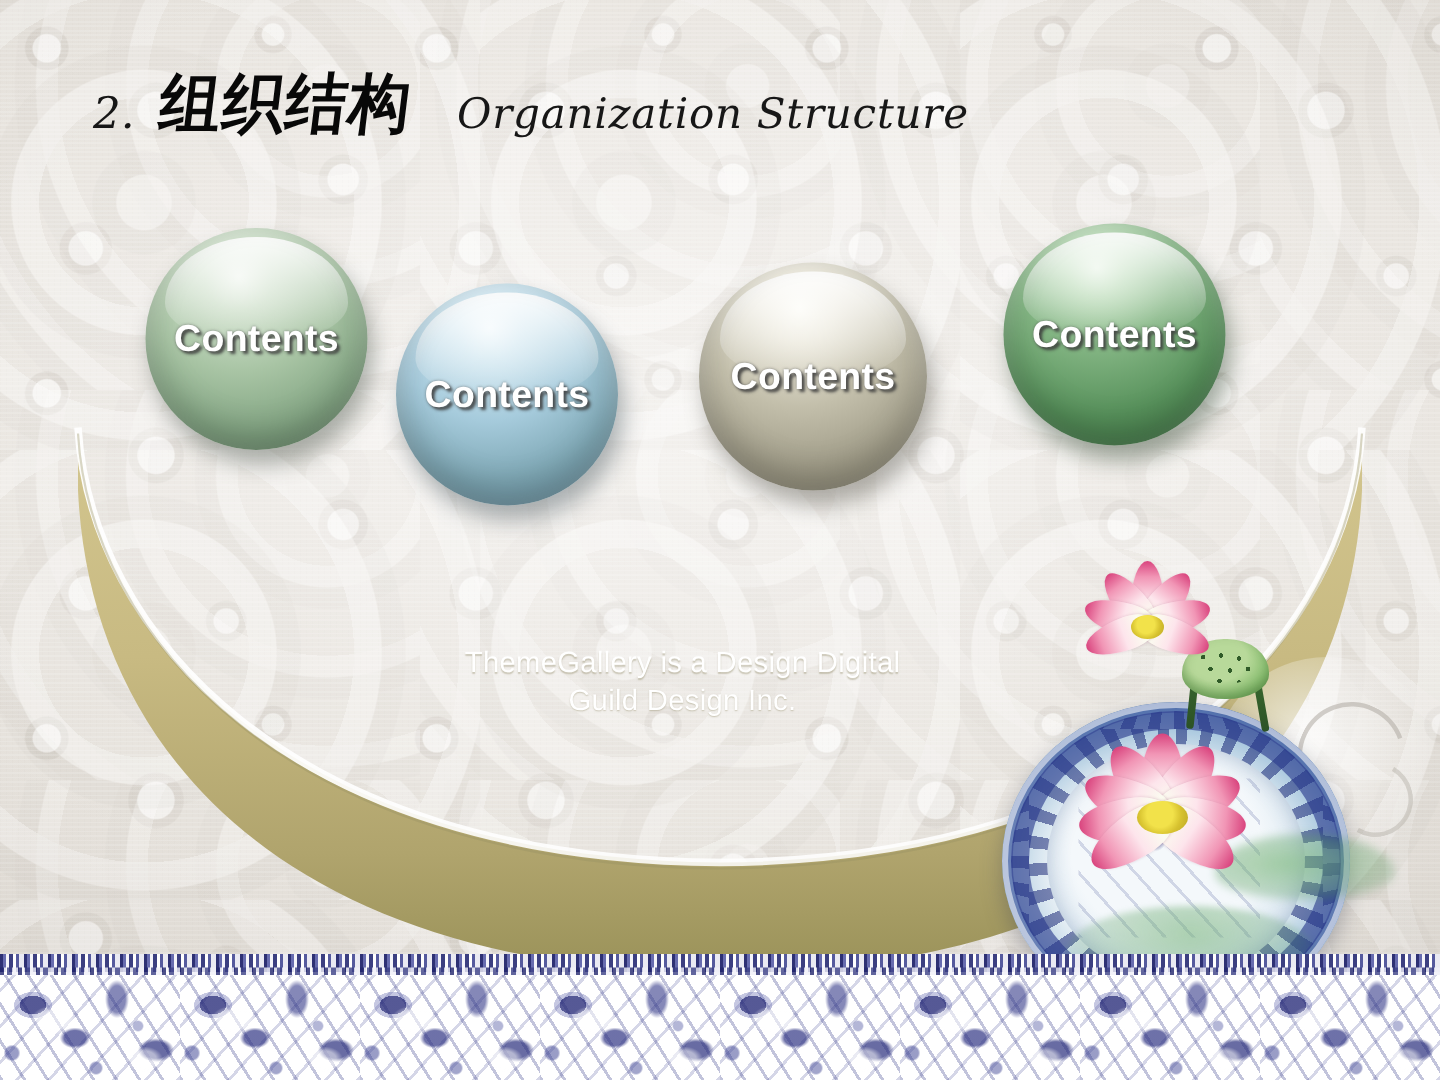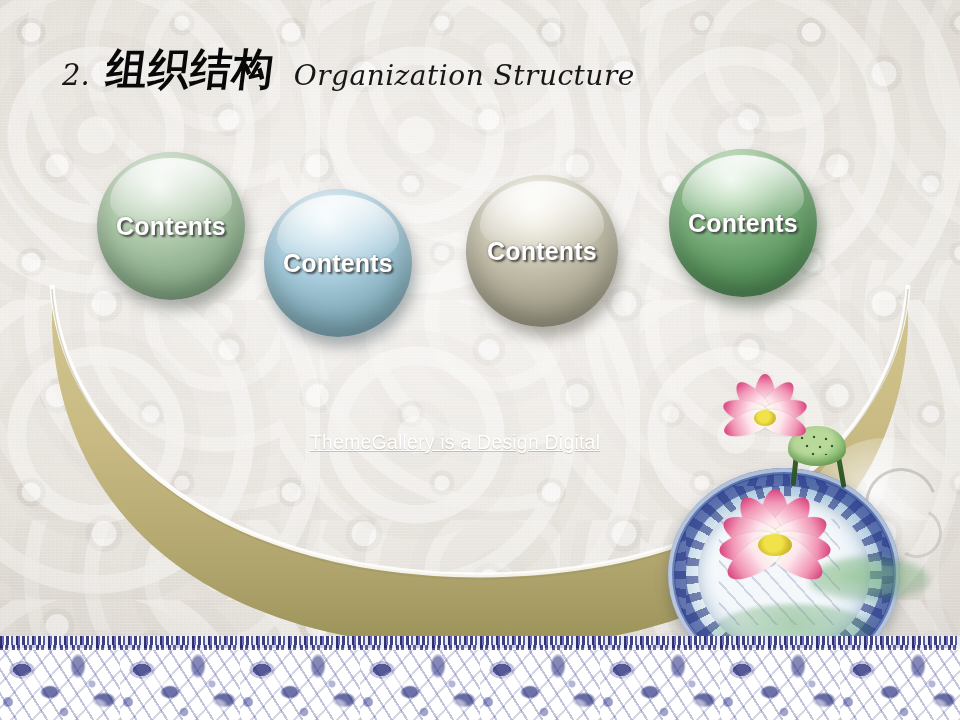--- a/index.html
+++ b/index.html
@@ -92,21 +92,21 @@
     color: #080808;
     letter-spacing: 1px;
     transform: skewX(-7deg) scaleY(1.06);
     transform-origin: left bottom;
   }
   .title-en {
     font-family: "DejaVu Serif", serif;
     font-style: italic;
     font-size: 28px;
     color: #171717;
-    margin-left: 23px;
+    margin-left: 34px;
     letter-spacing: .5px;
   }
 
   
   .banner-wrap {
     position: absolute;
     left: 0;
     top: 255px;
     width: 960px;
     height: 400px;
@@ -162,21 +162,21 @@
     top: 430px;
     width: 500px;
     text-align: center;
     color: #ffffff;
     font-family: "Liberation Sans", sans-serif;
     font-size: 19.5px;
     line-height: 25px;
     letter-spacing: .2px;
     text-shadow: 0 1px 1px rgba(120,112,70,.35);
   }
-  .body-text div { white-space: nowrap; text-decoration: underline; }
+  .body-text div { white-space: nowrap; }
 
   
   .border-zone {
     position: absolute;
     left: 0;
     top: 636px;
     width: 960px;
     height: 84px;
     background: #fdfdfd;
     overflow: hidden;
@@ -497,20 +497,21 @@
               background: radial-gradient(circle at 42% 20%, #e2f1e0 0%, #bcdcb9 13%, #83b583 36%, #56905a 68%, #457a4a 88%, #38683e 100%);
               box-shadow: 4px 10px 14px rgba(56,76,56,.45);">
     <span class="shade"></span>
     <span class="gloss"></span>
     <span class="rim"></span>
     <span class="label">Contents</span>
   </div>
 
   <div class="body-text">
     <div>ThemeGallery  is a Design Digital</div>
+    <div>Guild  Design Inc.</div>
   </div>
 
   <div class="artwork">
     <div class="art-mist"></div>
     <div class="art-swirl"></div>
     <div class="art-swirl s2"></div>
 
     <div class="stem"></div>
     <div class="stem s2"></div>
     <div class="seedpod"></div>

